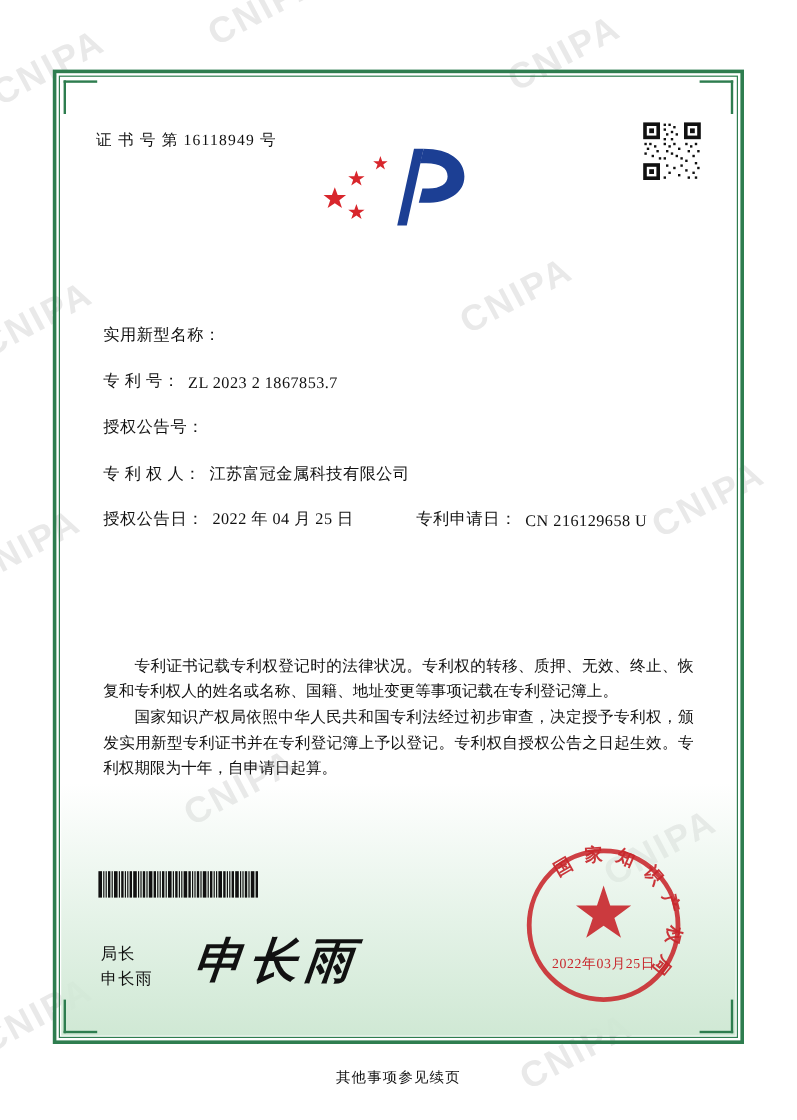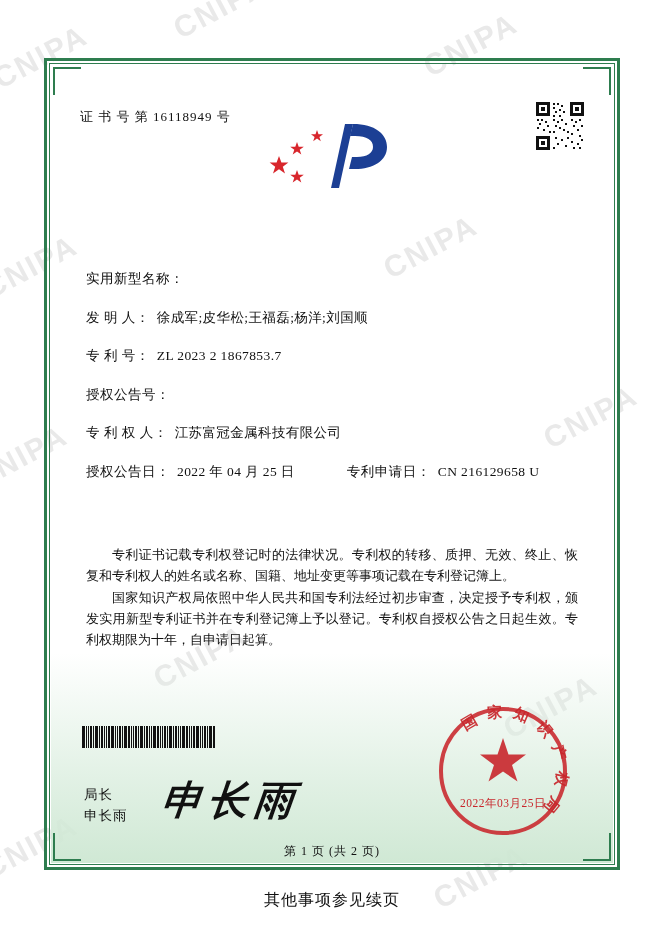--- a/index.html
+++ b/index.html
@@ -127,21 +127,21 @@
 
   
   .fields {
     position: absolute;
     left: 42px;
     right: 42px;
     top: 212px;
   }
   .field-row {
     display: flex;
-    align-items: center;
+    align-items: flex-end;
     margin-bottom: 20.5px;
     font-size: 13.5px;
     color: #111;
   }
   .field-label {
     flex: 0 0 auto;
     white-space: nowrap;
     letter-spacing: 0.5px;
   }
   .field-value {
@@ -234,21 +234,21 @@
     color: #111;
     letter-spacing: 1px;
   }
 
   .footnote {
     position: absolute;
     left: 0;
     right: 0;
     top: 890px;
     text-align: center;
-    font-size: 16px;
+    font-size: 12px;
     color: #111;
     letter-spacing: 1px;
     z-index: 3;
   }
 </style>
 </head>
 <body>
 
 <div class="watermark-layer">
   <div class="wm" style="left:-10px; top:40px;">CNIPA</div>
@@ -353,24 +353,20 @@
         <path d="M96 6 C118 6 130 16 130 29 C130 43 116 51 98 51 L92 51 L95 39 L100 39 C110 39 116 35 116 29 C116 22 110 18 98 18 L93 18 Z" fill="#1c3f94"></path>
       </svg>
     </div>
 
 
     <div class="fields">
       <div class="field-row">
         <span class="field-label">实用新型名称：</span>
       </div>
       <div class="field-row">
-        <span class="field-label">发  明  人：</span>
-        <span class="field-value">徐成军;皮华松;王福磊;杨洋;刘国顺</span>
-      </div>
-      <div class="field-row">
         <span class="field-label">专  利  号：</span>
         <span class="field-value">ZL 2023 2 1867853.7</span>
       </div>
       <div class="field-row">
         <span class="field-label">授权公告号：</span>
       </div>
       <div class="field-row">
         <span class="field-label">专 利 权 人：</span>
         <span class="field-value">江苏富冠金属科技有限公司</span>
       </div>
@@ -456,17 +452,16 @@
         <g fill="#c8262b" opacity="0.9">
           <polygon points="71,38 76.5,54.5 94,54.5 80,65 85.5,81.5 71,71.5 56.5,81.5 62,65 48,54.5 65.5,54.5"></polygon>
         </g>
         <text font-family="'DejaVu Serif', serif" font-size="15" font-weight="bold" fill="#c8262b" opacity="0.92">
           <textPath href="#ringpath" startOffset="13%" letter-spacing="10">国家知识产权局</textPath>
         </text>
       </svg>
       <div class="seal-date">2022年03月25日</div>
     </div>
 
-    <div class="page-no">第 1 页 (共 2 页)</div>
   </div>
 </div>
 
 <div class="footnote">其他事项参见续页</div>
 
 </body></html>

